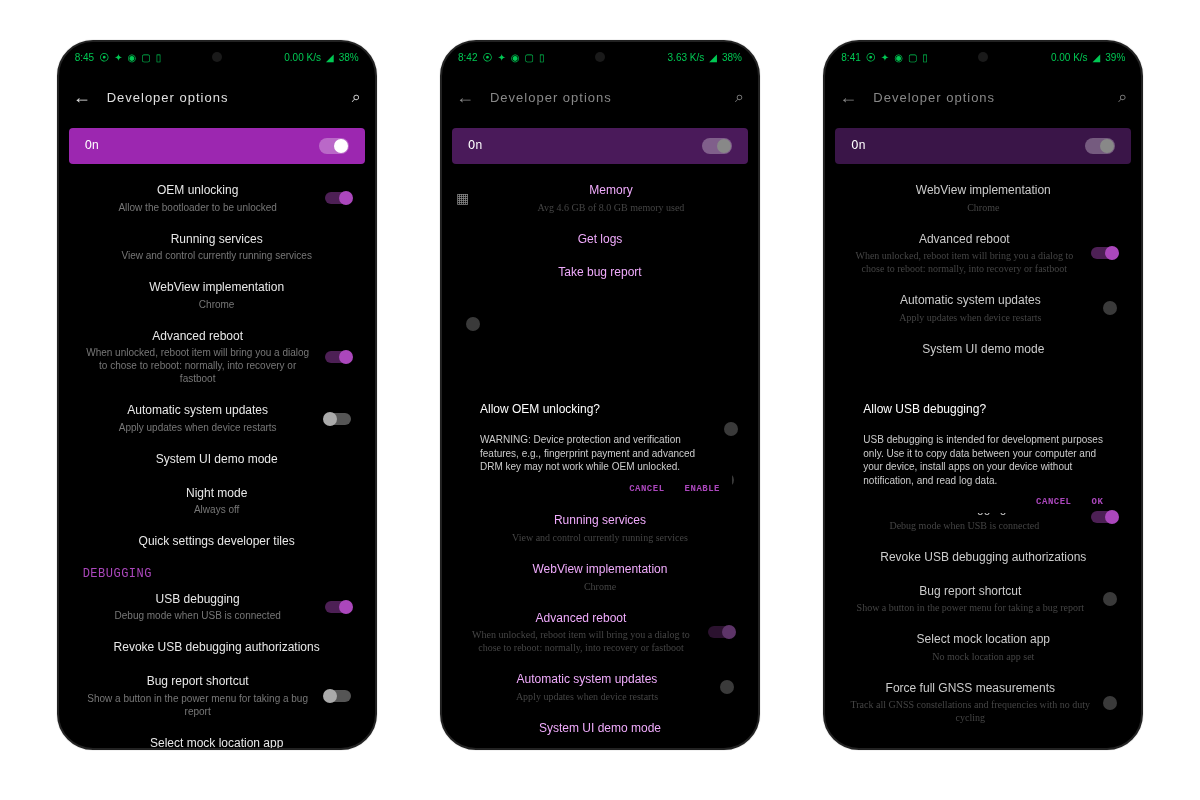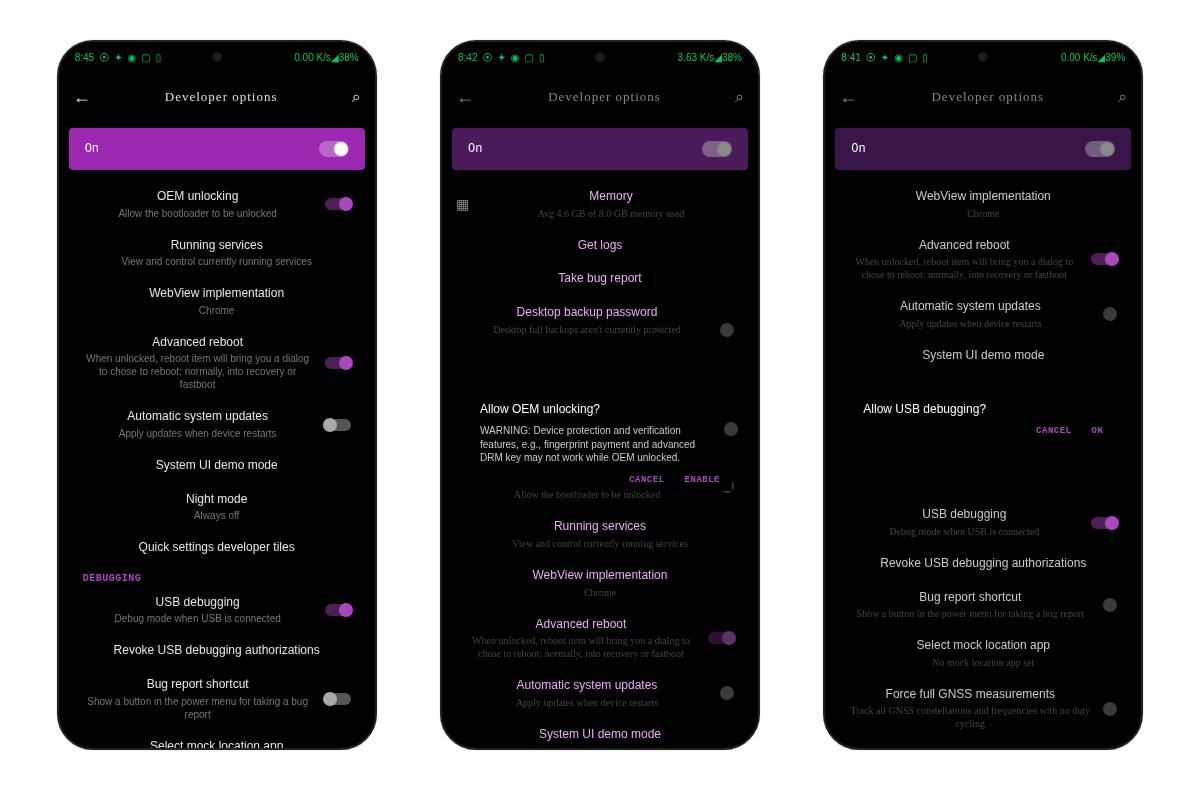--- a/index.html
+++ b/index.html
@@ -41,38 +41,38 @@
     height: 30px;
     display: flex;
     justify-content: space-between;
     align-items: center;
     padding: 0 16px;
     font-size: 10px;
     color: #00c853;
     font-weight: 500;
   }
   .status-left { display: flex; align-items: flex-end; gap: 5px; }
-  .status-right { display: flex; align-items: center; }
+  .status-right { display: flex; align-items: center; gap: 5px; }
   .status-icon { font-size: 10px; }
   .app-bar {
     height: 50px;
     display: flex;
     align-items: center;
     padding: 0 14px;
     gap: 16px;
     color: #e0e0e0;
   }
   .back-arrow { font-size: 18px; color: #e0e0e0; }
-  .app-title { flex: 1; font-size: 13px; letter-spacing: 1px; font-weight: 300; text-transform: none; font-family: Liberation Serif, serif; text-align: center; }
+  .app-title { flex: 1; font-size: 13px; letter-spacing: 1px; font-weight: 300; text-transform: none; font-family: Liberation Sans, sans-serif; }
   .search-ic { font-size: 16px; color: #e0e0e0; }
   .on-banner {
     margin: 6px 10px;
     background: #9c27b0;
     border-radius: 4px;
-    height: 42px;
+    height: 36px;
     display: flex;
     align-items: center;
     padding: 0 16px;
     justify-content: space-between;
     color: #fff;
     font-size: 12px;
     font-weight: 400;
     font-family: "Courier New", monospace;
   }
   .on-banner.dim { background: #4a1a5a; }
@@ -130,32 +130,32 @@
   .radio-circle {
     width: 14px; height: 14px;
     border-radius: 50%;
     background: #555;
     flex-shrink: 0;
   }
   .radio-circle.dim { background: #3a3a3a; }
   .section-label {
     padding: 8px 24px 2px 24px;
     color: #ab47bc;
-    font-size: 10px;
-    font-weight: 700;
+    font-size: 12px;
+    font-weight: 400;
     letter-spacing: 0.5px;
     font-family: "Courier New", monospace;
   }
   .dialog {
     position: absolute;
     left: 26px; right: 26px;
     background: #000;
     padding: 10px 12px 6px 12px;
   }
-  .dialog-title { color: #fff; font-size: 12px; margin-bottom: 8px; }
+  .dialog-title { color: #fff; font-size: 12px; margin-bottom: 17px; }
   .dialog-body { color: #ccc; font-size: 10px; line-height: 1.35; }
   .dialog-actions {
     display: flex;
     justify-content: flex-end;
     gap: 20px;
     margin-top: 10px;
     font-size: 9px;
     font-weight: 600;
     letter-spacing: 0.5px;
     font-family: "Courier New", monospace;
@@ -324,24 +324,20 @@
           <div class="setting-text">
             <div class="setting-title">Get logs</div>
           </div>
         </div>
       <div class="setting-item">
           <div class="setting-text">
             <div class="setting-title">Take bug report</div>
           </div>
         </div>
       <div class="setting-item">
-        <div class="setting-text">
-          <div class="setting-title">Desktop backup password</div>
-          <div class="setting-sub">Desktop full backups aren't currently protected</div>
-        </div>
         <span class="radio-circle dim" style="align-self:flex-start;margin-top:18px"></span>
       </div>
     </div>
 
     <div class="dialog" style="top:350px">
       <div class="dialog-title">Allow OEM unlocking?</div>
       <div class="dialog-body">WARNING: Device protection and verification features, e.g., fingerprint payment and advanced DRM key may not work while OEM unlocked.</div>
       <div style="position:absolute;right:-6px;top:30px" class="radio-circle dim"></div>
       <div class="dialog-actions">
         <span class="dialog-btn">CANCEL</span>
@@ -446,20 +442,21 @@
       </div>
       <div class="setting-item">
           <div class="setting-text">
             <div class="setting-title" style="color:#ccc">System UI demo mode</div>
           </div>
         </div>
     </div>
 
     <div class="dialog" style="top:350px">
       <div class="dialog-title">Allow USB debugging?</div>
+      <div class="dialog-body">USB debugging is intended for development purposes only. Use it to copy data between your computer and your device, install apps on your device without notification, and read log data.</div>
       <div class="dialog-actions">
         <span class="dialog-btn">CANCEL</span>
         <span class="dialog-btn">OK</span>
       </div>
     </div>
 
     <div class="settings-list dim" style="margin-top:118px">
       <div class="setting-item">
         <div class="setting-text">
           <div class="setting-title" style="color:#ccc">USB debugging</div>

